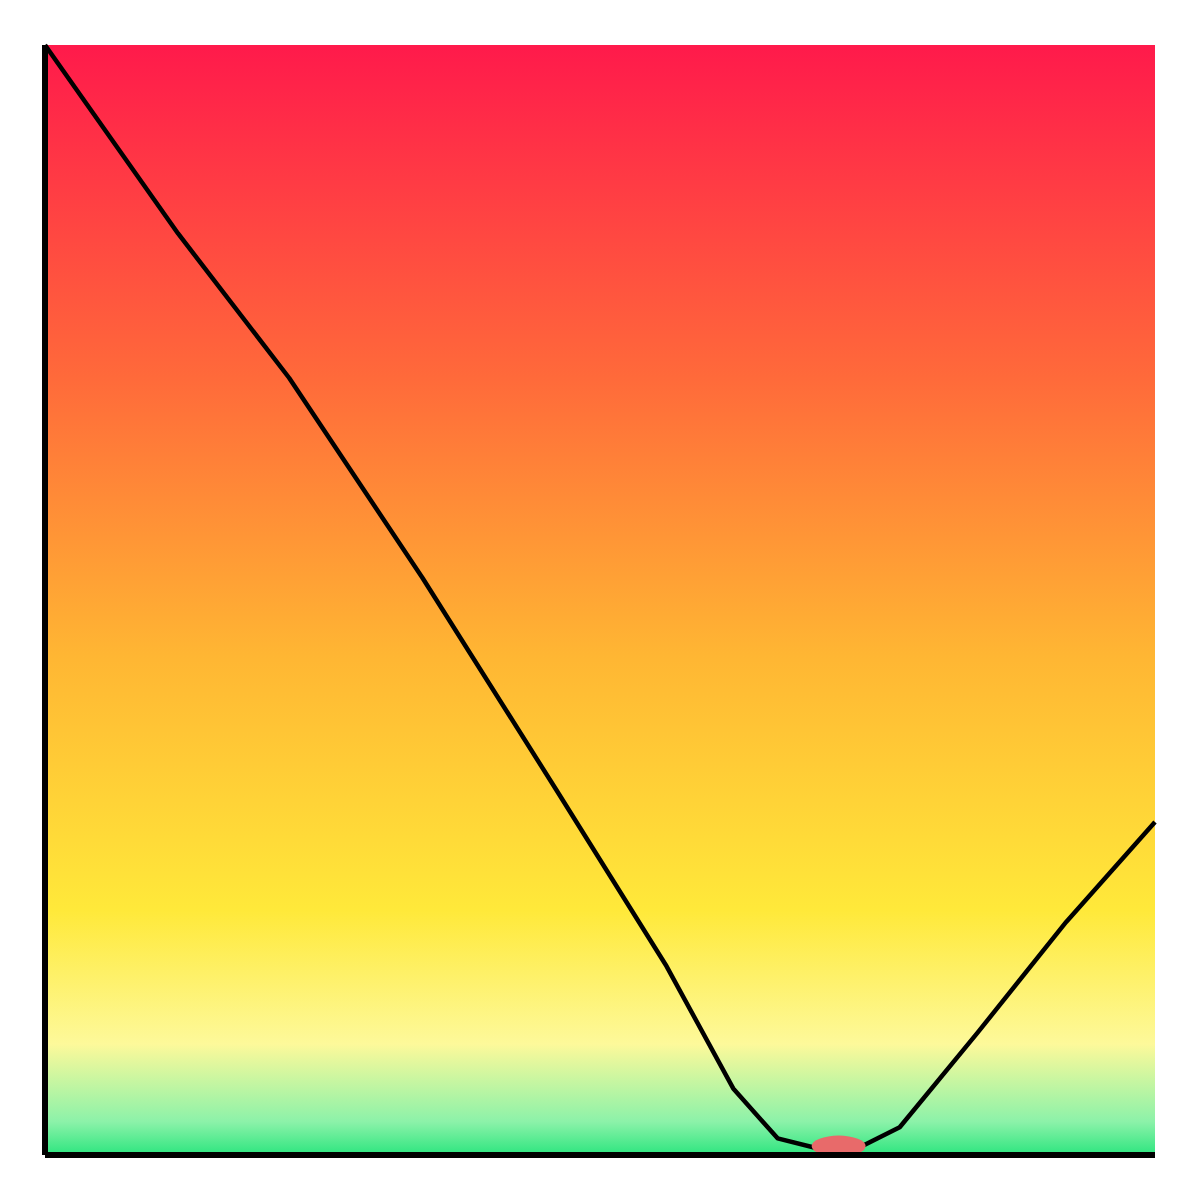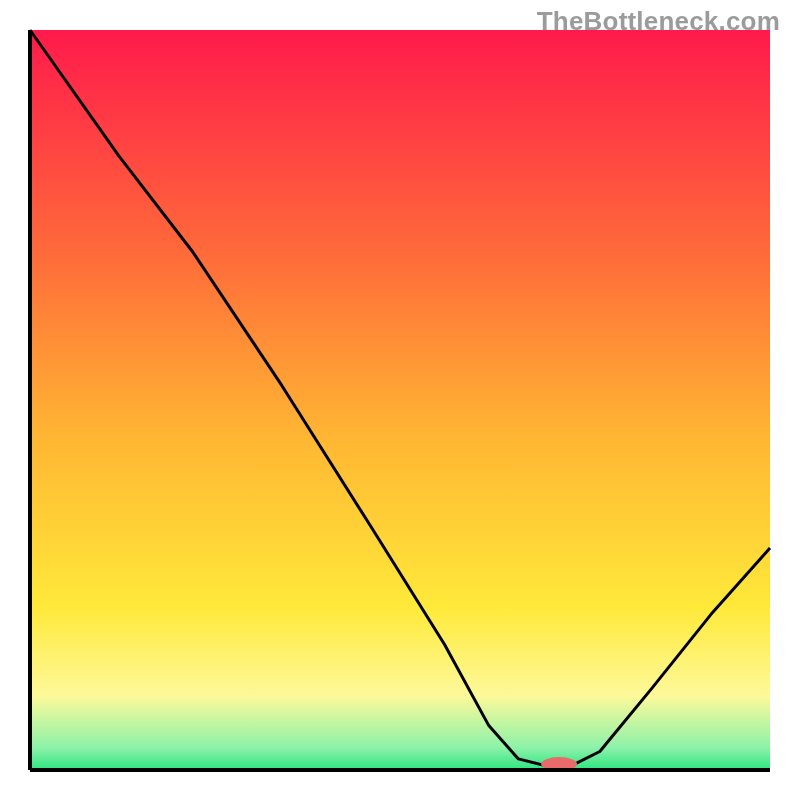--- a/index.html
+++ b/index.html
@@ -26,21 +26,20 @@
     z-index: 10;
   }
   svg {
     display: block;
   }
 </style>
 </head>
 <body>
 
 <div class="chart-container">
-  <div class="watermark">TheBottleneck.com</div>
   <svg id="chart-svg" width="800" height="800" viewBox="0 0 800 800">
     <defs>
       <linearGradient id="bg-grad" x1="0" y1="0" x2="0" y2="1">
           <stop offset="0%" stop-color="#ff1a4b"></stop>
           <stop offset="30%" stop-color="#ff6a3a"></stop>
           <stop offset="55.00000000000001%" stop-color="#ffb633"></stop>
           <stop offset="78%" stop-color="#ffe93a"></stop>
           <stop offset="90%" stop-color="#fdf99a"></stop>
           <stop offset="97%" stop-color="#8cf2a9"></stop>
           <stop offset="100%" stop-color="#2de57f"></stop>

